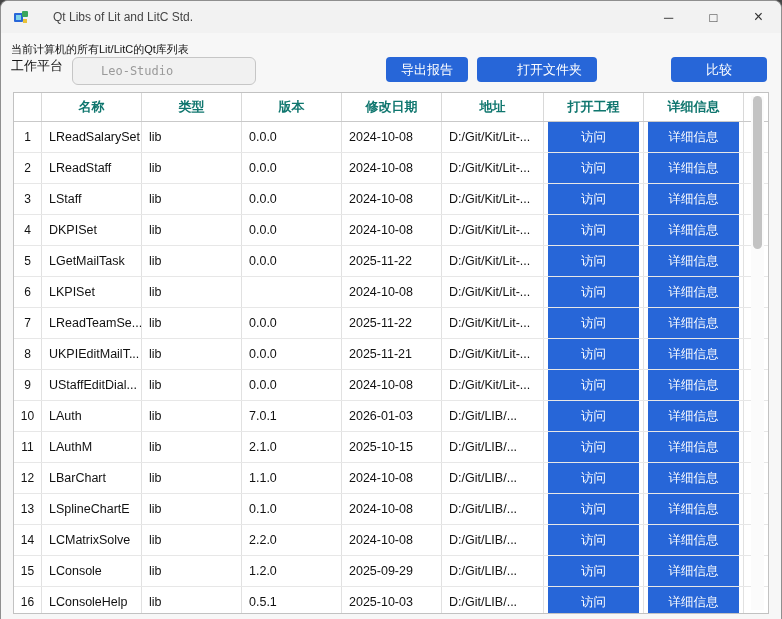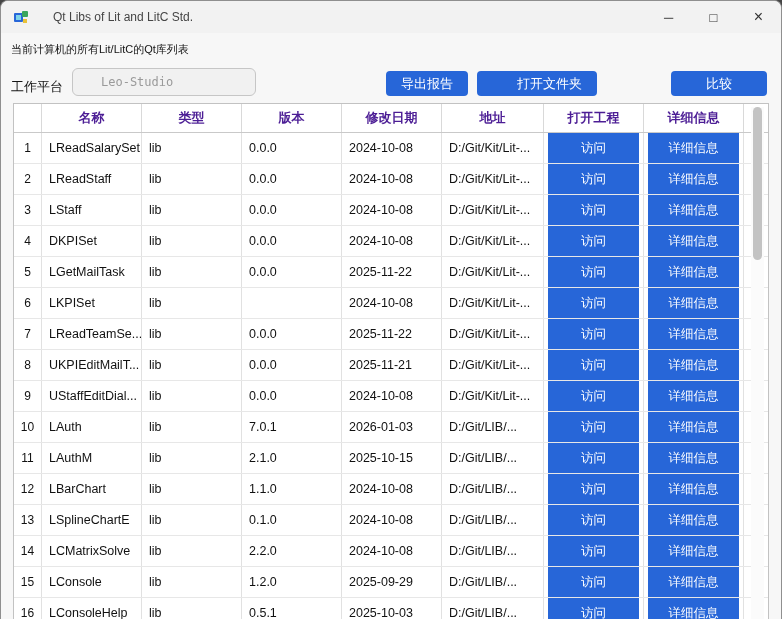--- a/index.html
+++ b/index.html
@@ -15,21 +15,21 @@
   .titlebar { height:32px; background:#f2f2f2; display:flex; align-items:center;gap:16px; }
   .app-icon { width:16px; height:16px; margin-left:12px; flex:0 0 auto; }
   .win-title { margin-left:8px; font-size:12px; color:#454545; }
   .win-controls { margin-left:auto; display:flex; height:32px; }
   .ctrl { width:45px; height:32px; display:flex; align-items:center; justify-content:center;
           font-size:13px; color:#333; cursor:pointer; }
   .ctrl.close { font-size:16px; }
 
   
   .subtitle { margin:8px 0 0 10px; font-size:11px; color:#141414; line-height:16px; }
-  .toolbar { display:flex; align-items:flex-end; margin-top:11px; padding:0 14px 0 10px; height:28px; }
+  .toolbar { display:flex; align-items:flex-start; margin-top:0; padding:0 14px 0 10px; height:28px; }
   .platform-label { font-size:13px; color:#141414; margin-right:9px; }
   .platform-input {
     width:126px; height:26px; box-sizing:content-box; border:1px solid #c6c6c6; border-radius:6px;
     background:#f1f1f1; color:#9a9a9a; font-family:"DejaVu Sans Mono", monospace;
     font-size:12px; padding:0 28px; outline:none;
   }
   .btn { background:var(--accent); color:#fff; border:none; border-radius:4px;
          font-size:13px; font-family:"Liberation Sans", sans-serif; cursor:pointer; }
   .top-btn { height:25px; padding:0 15px; }
   .btn-export { margin-left:130px; }
@@ -37,21 +37,21 @@
   .btn-compare { margin-left:auto; padding:0 35px; }
 
   
   .table-wrap {
     position:relative; margin:7px 12px 0 12px; height:522px; box-sizing:border-box;
     background:#ffffff; border:1px solid #c2c2c2; overflow:hidden;
   }
   .thead, .trow { display:grid; grid-template-columns:28px 100px 100px 100px 100px 102px 100px 100px; }
   .thead { height:28px; border-bottom:1px solid #c9c9c9; }
   .th { display:flex; align-items:center; justify-content:center; font-size:13px; font-weight:700;
-        color:#4c1d95; border-right:1px solid #d9d9d9; }
+        color:#0f766e; border-right:1px solid #d9d9d9; }
   .trow { height:30px; border-bottom:1px solid #e7e7e7; }
   .td { display:flex; align-items:center; padding:0 7px; font-size:12.5px; color:#111;
         border-right:1px solid #e1e1e1; overflow:hidden; white-space:nowrap; }
   .td.idx { justify-content:center; padding:0; font-size:12px; }
   .td.btn-cell { padding:0 4px; }
   .row-btn { width:100%; height:36px; font-size:12.5px; }
 
   
   .vscroll { position:absolute; top:3px; right:4px; bottom:3px; width:13px; background:#fbfbfb; }
   .vthumb { position:absolute; top:0; left:2px; width:9px; height:153px; background:#c3c3c3; border-radius:5px; cursor:pointer; }

